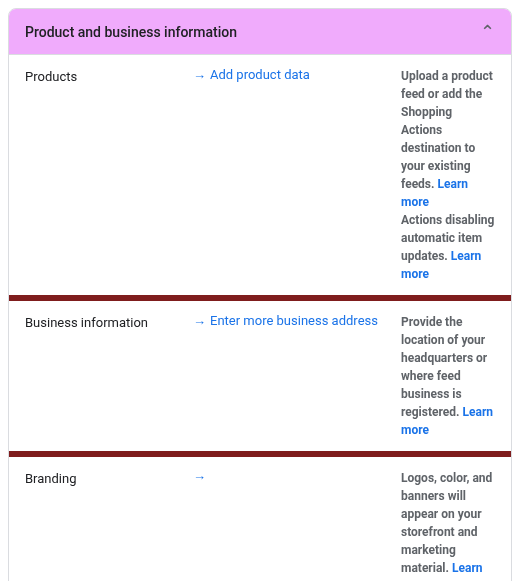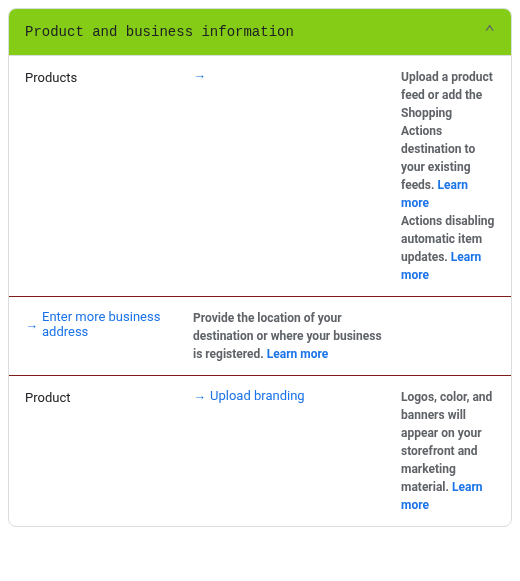--- a/index.html
+++ b/index.html
@@ -15,39 +15,38 @@
       border: 1px solid #dadce0;
       border-radius: 8px;
       margin: 8px;
       overflow: hidden;
     }
     .section-header {
       display: flex;
       justify-content: space-between;
       align-items: center;
       padding: 12px 16px;
-      background: #84cc16;
+      background: #f0abfc;
       border-bottom: 1px solid #dadce0;
-      font-family: Liberation Mono, monospace;
     }
     .section-header-title {
       font-size: 14px;
       font-weight: 500;
       color: #202124;
     }
     .chevron-icon {
       color: #5f6368;
       font-size: 18px;
       cursor: pointer;
     }
     .rows-container {}
     .row {
       display: grid;
       grid-template-columns: 160px 200px 1fr;
-      border-bottom: 1px solid #7f1d1d;
+      border-bottom: 6px solid #7f1d1d;
       padding: 12px 16px;
       align-items: start;
       gap: 8px;
     }
     .row:last-child {
       border-bottom: none;
     }
     .row-label {
       font-size: 13px;
       color: #202124;
@@ -94,47 +93,48 @@
     <span class="section-header-title">Product and business information</span>
     <span class="chevron-icon">⌃</span>
   </div>
   <div class="rows-container">
 
     <div class="row">
       <span class="row-label">Products</span>
       <div class="row-action">
         <a class="row-action-link">
           <span class="arrow-icon">→</span>
+          <span>Add product data</span>
         </a>
       </div>
       <div class="row-description">
         <span>Upload a product feed or add the Shopping Actions destination to your existing feeds.</span> <a class="learn-more">Learn more</a>
         <br>
         <span>Actions disabling automatic item updates.</span> <a class="learn-more">Learn more</a>
       </div>
     </div>
 
     <div class="row">
+      <span class="row-label">Business information</span>
       <div class="row-action">
         <a class="row-action-link">
           <span class="arrow-icon">→</span>
           <span>Enter more business address</span>
         </a>
       </div>
       <div class="row-description">
-        <span>Provide the location of your destination or where your business is registered.</span> <a class="learn-more">Learn more</a>
+        <span>Provide the location of your headquarters or where feed business is registered.</span> <a class="learn-more">Learn more</a>
       </div>
     </div>
 
     <div class="row">
-      <span class="row-label">Product</span>
+      <span class="row-label">Branding</span>
       <div class="row-action">
         <a class="row-action-link">
           <span class="arrow-icon">→</span>
-          <span>Upload branding</span>
         </a>
       </div>
       <div class="row-description">
         <span>Logos, color, and banners will appear on your storefront and marketing material.</span> <a class="learn-more">Learn more</a>
       </div>
     </div>
 
   </div>
 </div>
 

